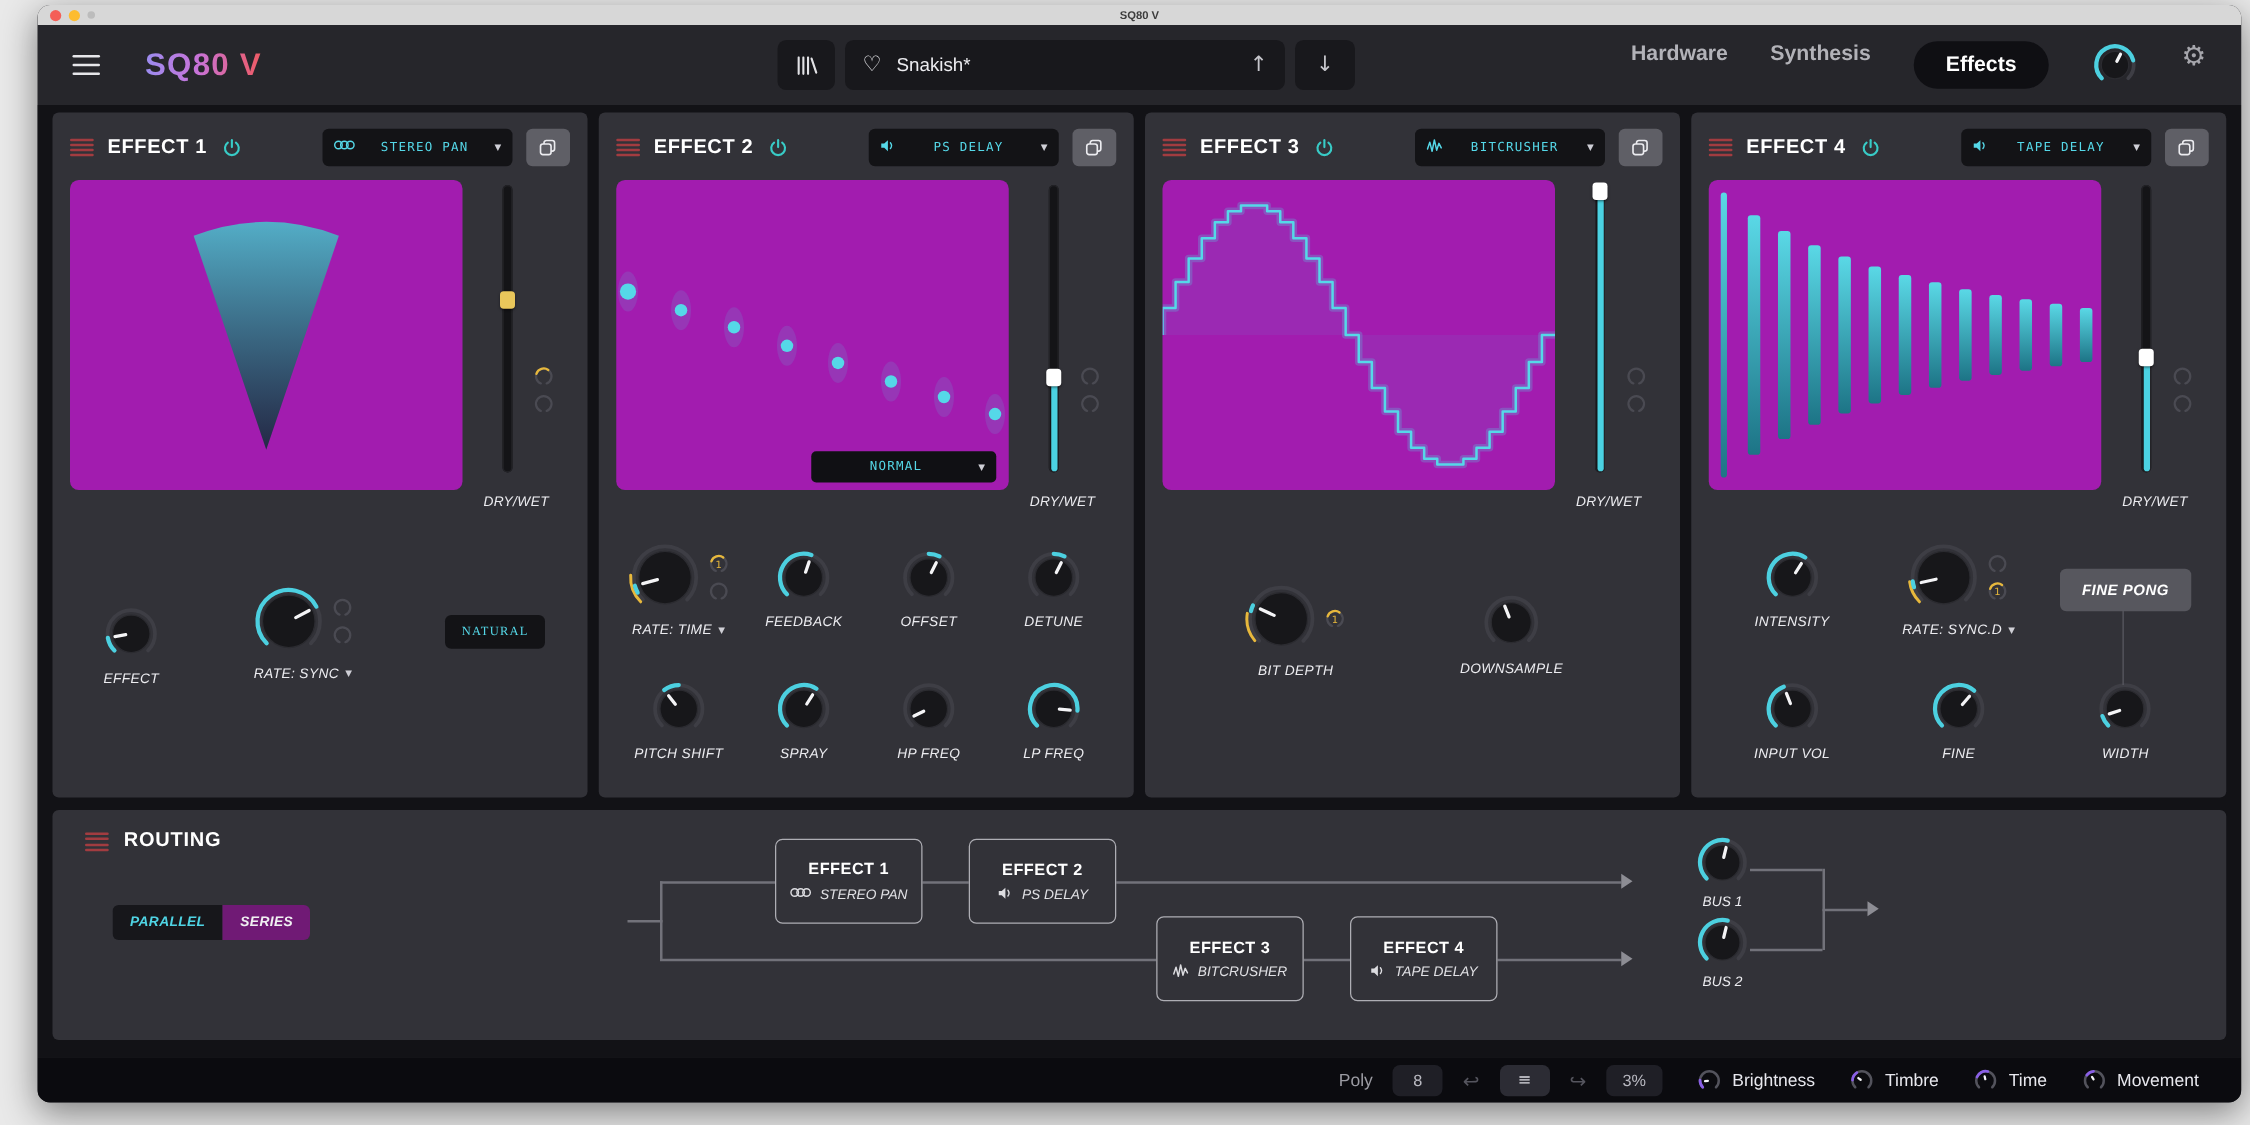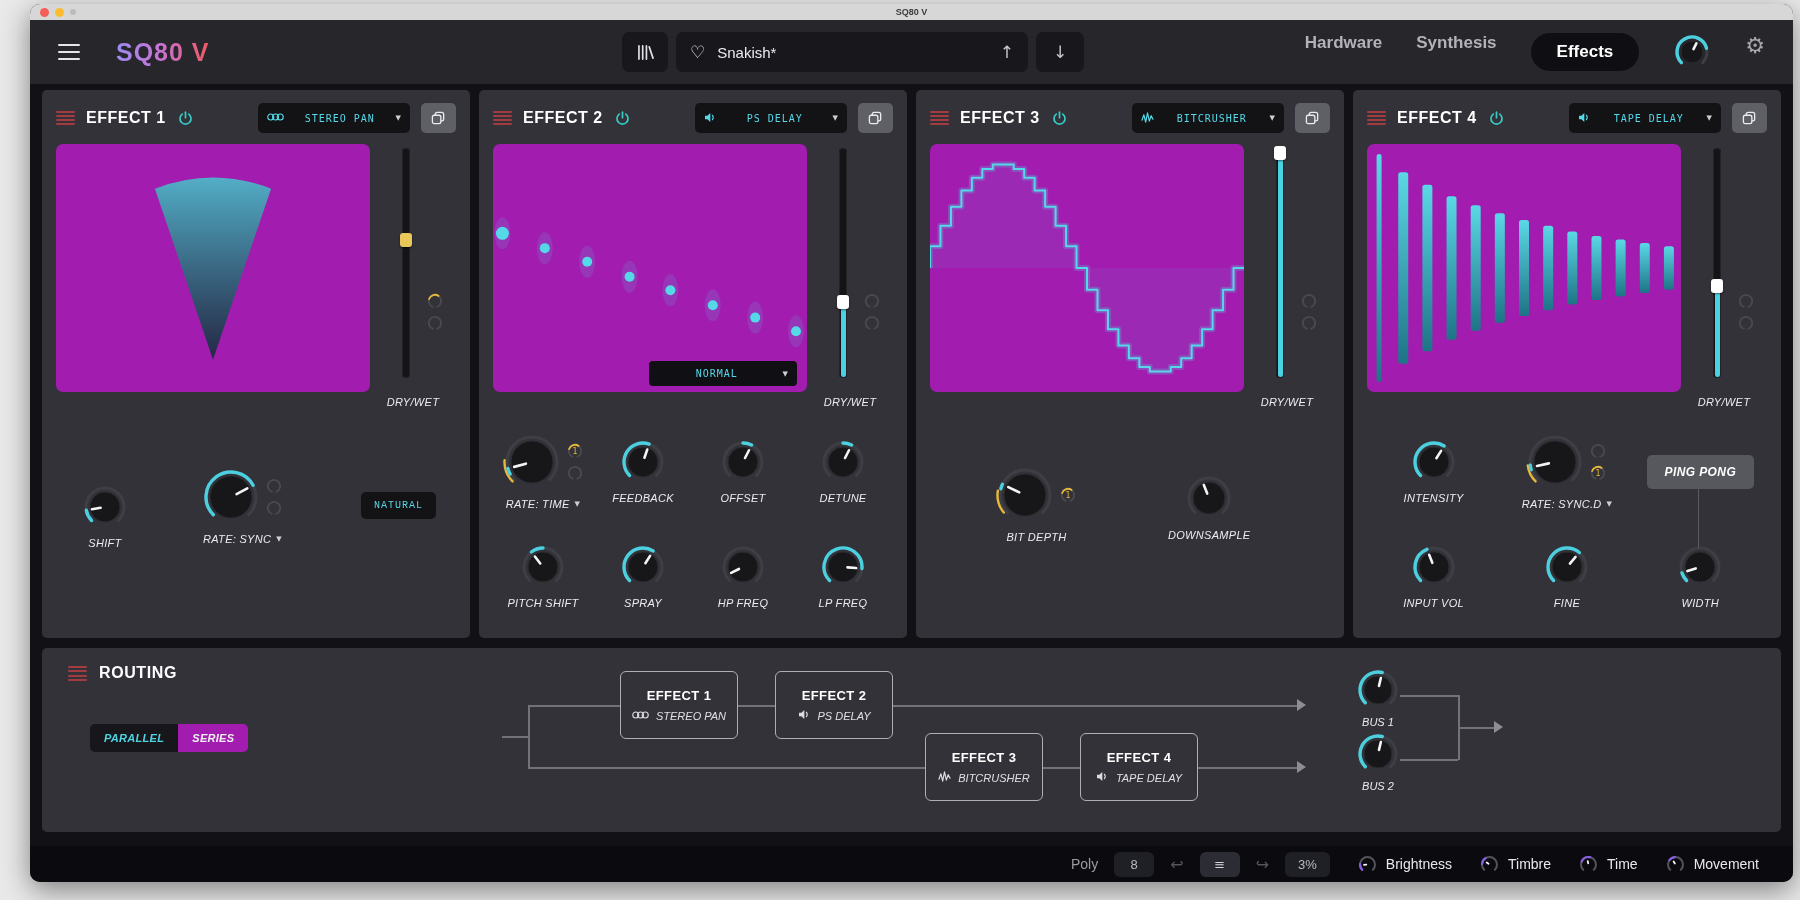--- a/index.html
+++ b/index.html
@@ -57,33 +57,33 @@
   .sl-rings{position:absolute;left:56px;top:148px}
   .rings{display:flex;flex-direction:column;gap:4px}
   .dwlabel{position:absolute;bottom:2px;left:0;right:0;text-align:center;font-size:11px;font-style:italic;color:#ececf0;letter-spacing:.3px}
   .ka{flex:1;position:relative}
   .kcell{display:flex;flex-direction:column;align-items:center;gap:7px}
   .ka-abs .kcell{position:absolute}
   .ka-abs .lcdbox{position:absolute}
   .krow{display:flex;align-items:center;gap:5px}
   .knob{display:grid;place-items:center;cursor:pointer}
   .klabel{font-size:11px;font-style:italic;color:#ececf0;letter-spacing:.3px;white-space:nowrap;display:flex;align-items:center;gap:5px}
-  .lcdbox{background:#131316;border-radius:5px;padding:8px 13px;font-family:Liberation Mono, monospace;font-size:10px;letter-spacing:1px;color:#55d8e8;cursor:pointer}
+  .lcdbox{background:#131316;border-radius:5px;padding:8px 13px;font-family:Liberation Serif, serif;font-size:10px;letter-spacing:1px;color:#55d8e8;cursor:pointer}
   .kgrid4{display:grid;grid-template-columns:repeat(4,1fr);align-items:center;justify-items:center;padding:6px 0 2px;box-sizing:border-box}
   .kgrid3{display:grid;grid-template-columns:repeat(3,1fr);align-items:center;justify-items:center;padding:6px 0 2px;box-sizing:border-box}
   .ppbtn{background:#57575e;border:none;border-radius:5px;color:#fff;font-style:italic;font-weight:700;font-size:12px;letter-spacing:.4px;padding:10px 18px;cursor:pointer}
   .pp-line{position:absolute;width:1px;background:#5a5a61}
   
   .routing{margin-top:10px;height:184px;background:#323238;border-radius:5px;position:relative}
   .r-head{position:absolute;left:26px;top:16px;display:flex;align-items:center;gap:12px}
   .r-title{font-size:16px;font-weight:700;letter-spacing:.6px;color:#fff}
   .modes{position:absolute;left:48px;top:76px;display:flex;border-radius:5px;overflow:hidden}
   .mode{border:none;padding:8px 14px;font-size:11px;font-style:italic;font-weight:700;letter-spacing:.3px;cursor:pointer}
   .mode.active{background:#17171b;color:#4fd4e4}
-  .mode:not(.active){background:#a21caf;color:#f0f0f2}
+  .mode:not(.active){background:#701a75;color:#f0f0f2}
   .io{position:absolute;background:#4e4e55;border-radius:4px;display:grid;place-items:center;font-size:17px;font-weight:700;letter-spacing:1px;color:#fff}
   .io.input{left:288px;top:64px;width:172px;height:50px}
   .io.output{left:1468px;top:55px;width:146px;height:50px}
   .ln{position:absolute;background:#72727a}
   .arr{position:absolute;width:0;height:0;border-left:9px solid #8d8d94;border-top:6px solid transparent;border-bottom:6px solid transparent}
   .rnode{position:absolute;width:118px;height:68px;border:1.5px solid #aeaeb4;border-radius:6px;background:#323238;box-sizing:border-box;display:flex;flex-direction:column;align-items:center;justify-content:center;gap:6px;cursor:pointer}
   .rnt{font-size:13px;font-weight:700;letter-spacing:.4px;color:#fff}
   .rns{display:flex;align-items:center;gap:7px;font-size:11px;font-style:italic;color:#e0e0e4}
   .n1{left:578px;top:23px}.n2{left:733px;top:23px}.n3{left:883px;top:85px}.n4{left:1038px;top:85px}
   .bus{position:absolute;display:flex;flex-direction:column;align-items:center;gap:4px}
@@ -219,21 +219,21 @@
           <div class="kcell" style="left:26px;top:74px">
             <div class="knob">
                   <svg width="46" height="46" viewBox="0 0 46 46">
                     <path d="M 9.564971157455599 36.435028842544405 A 19 19 0 1 1 36.435028842544405 36.4350288425444" stroke="#3e3e45" stroke-width="3" fill="none" stroke-linecap="round"></path>
                     <path d="M 9.564971157455599 36.435028842544405 A 19 19 0 0 1 4.2829228030592965 26.26665290530878" stroke="#4cd0e0" stroke-width="3.4" fill="none" stroke-linecap="round"></path>
                     <circle cx="23" cy="23" r="15" fill="#17171a" stroke="#2b2b30" stroke-width="1"></circle>
                     <line x1="18.56700803230352" y1="23.773680951257344" x2="9.996556894756985" y2="25.269464123688206" stroke="#f4f4f6" stroke-width="2.6" stroke-linecap="round"></line>
                   </svg>
                 </div>
             <div class="klabel">
-                  <span>SHIFT</span>
+                  <span>EFFECT</span>
                 </div>
           </div>
           <div class="kcell" style="left:146px;top:58px">
             <div class="krow">
               <div class="knob">
                     <svg width="58" height="58" viewBox="0 0 58 58">
                       <path d="M 11.322330470336315 46.67766952966369 A 25 25 0 1 1 46.67766952966369 46.67766952966369" stroke="#3e3e45" stroke-width="3" fill="none" stroke-linecap="round"></path>
                       <path d="M 11.322330470336315 46.67766952966369 A 25 25 0 1 1 51.094140752217335 17.301754643485662" stroke="#4cd0e0" stroke-width="3.4" fill="none" stroke-linecap="round"></path>
                       <circle cx="29" cy="29" r="21" fill="#17171a" stroke="#2b2b30" stroke-width="1"></circle>
                       <line x1="34.56772346955877" y1="26.052042170158387" x2="45.33198884403905" y2="20.3526570324646" stroke="#f4f4f6" stroke-width="2.6" stroke-linecap="round"></line>
@@ -656,21 +656,21 @@
                       <text x="9" y="12" font-size="8" fill="#e7b83c" text-anchor="middle" font-family="DejaVu Sans, sans-serif">1</text>
                     </svg>
                   </div>
             </div>
             <div class="klabel">
                   <span>RATE: SYNC.D</span>
                   <span class="tri">▼</span>
                 </div>
           </div>
           <div class="kcell">
-            <button class="ppbtn">PING PONG</button>
+            <button class="ppbtn">FINE PONG</button>
           </div>
           <div class="kcell">
             <div class="knob">
                   <svg width="46" height="46" viewBox="0 0 46 46">
                     <path d="M 9.564971157455599 36.435028842544405 A 19 19 0 1 1 36.435028842544405 36.4350288425444" stroke="#3e3e45" stroke-width="3" fill="none" stroke-linecap="round"></path>
                     <path d="M 9.564971157455599 36.435028842544405 A 19 19 0 0 1 16.005633498991106 5.334246768123229" stroke="#4cd0e0" stroke-width="3.4" fill="none" stroke-linecap="round"></path>
                     <circle cx="23" cy="23" r="15" fill="#17171a" stroke="#2b2b30" stroke-width="1"></circle>
                     <line x1="21.34343951291895" y1="18.81600581350287" x2="18.140755904562244" y2="10.726950386275085" stroke="#f4f4f6" stroke-width="2.6" stroke-linecap="round"></line>
                   </svg>
                 </div>

